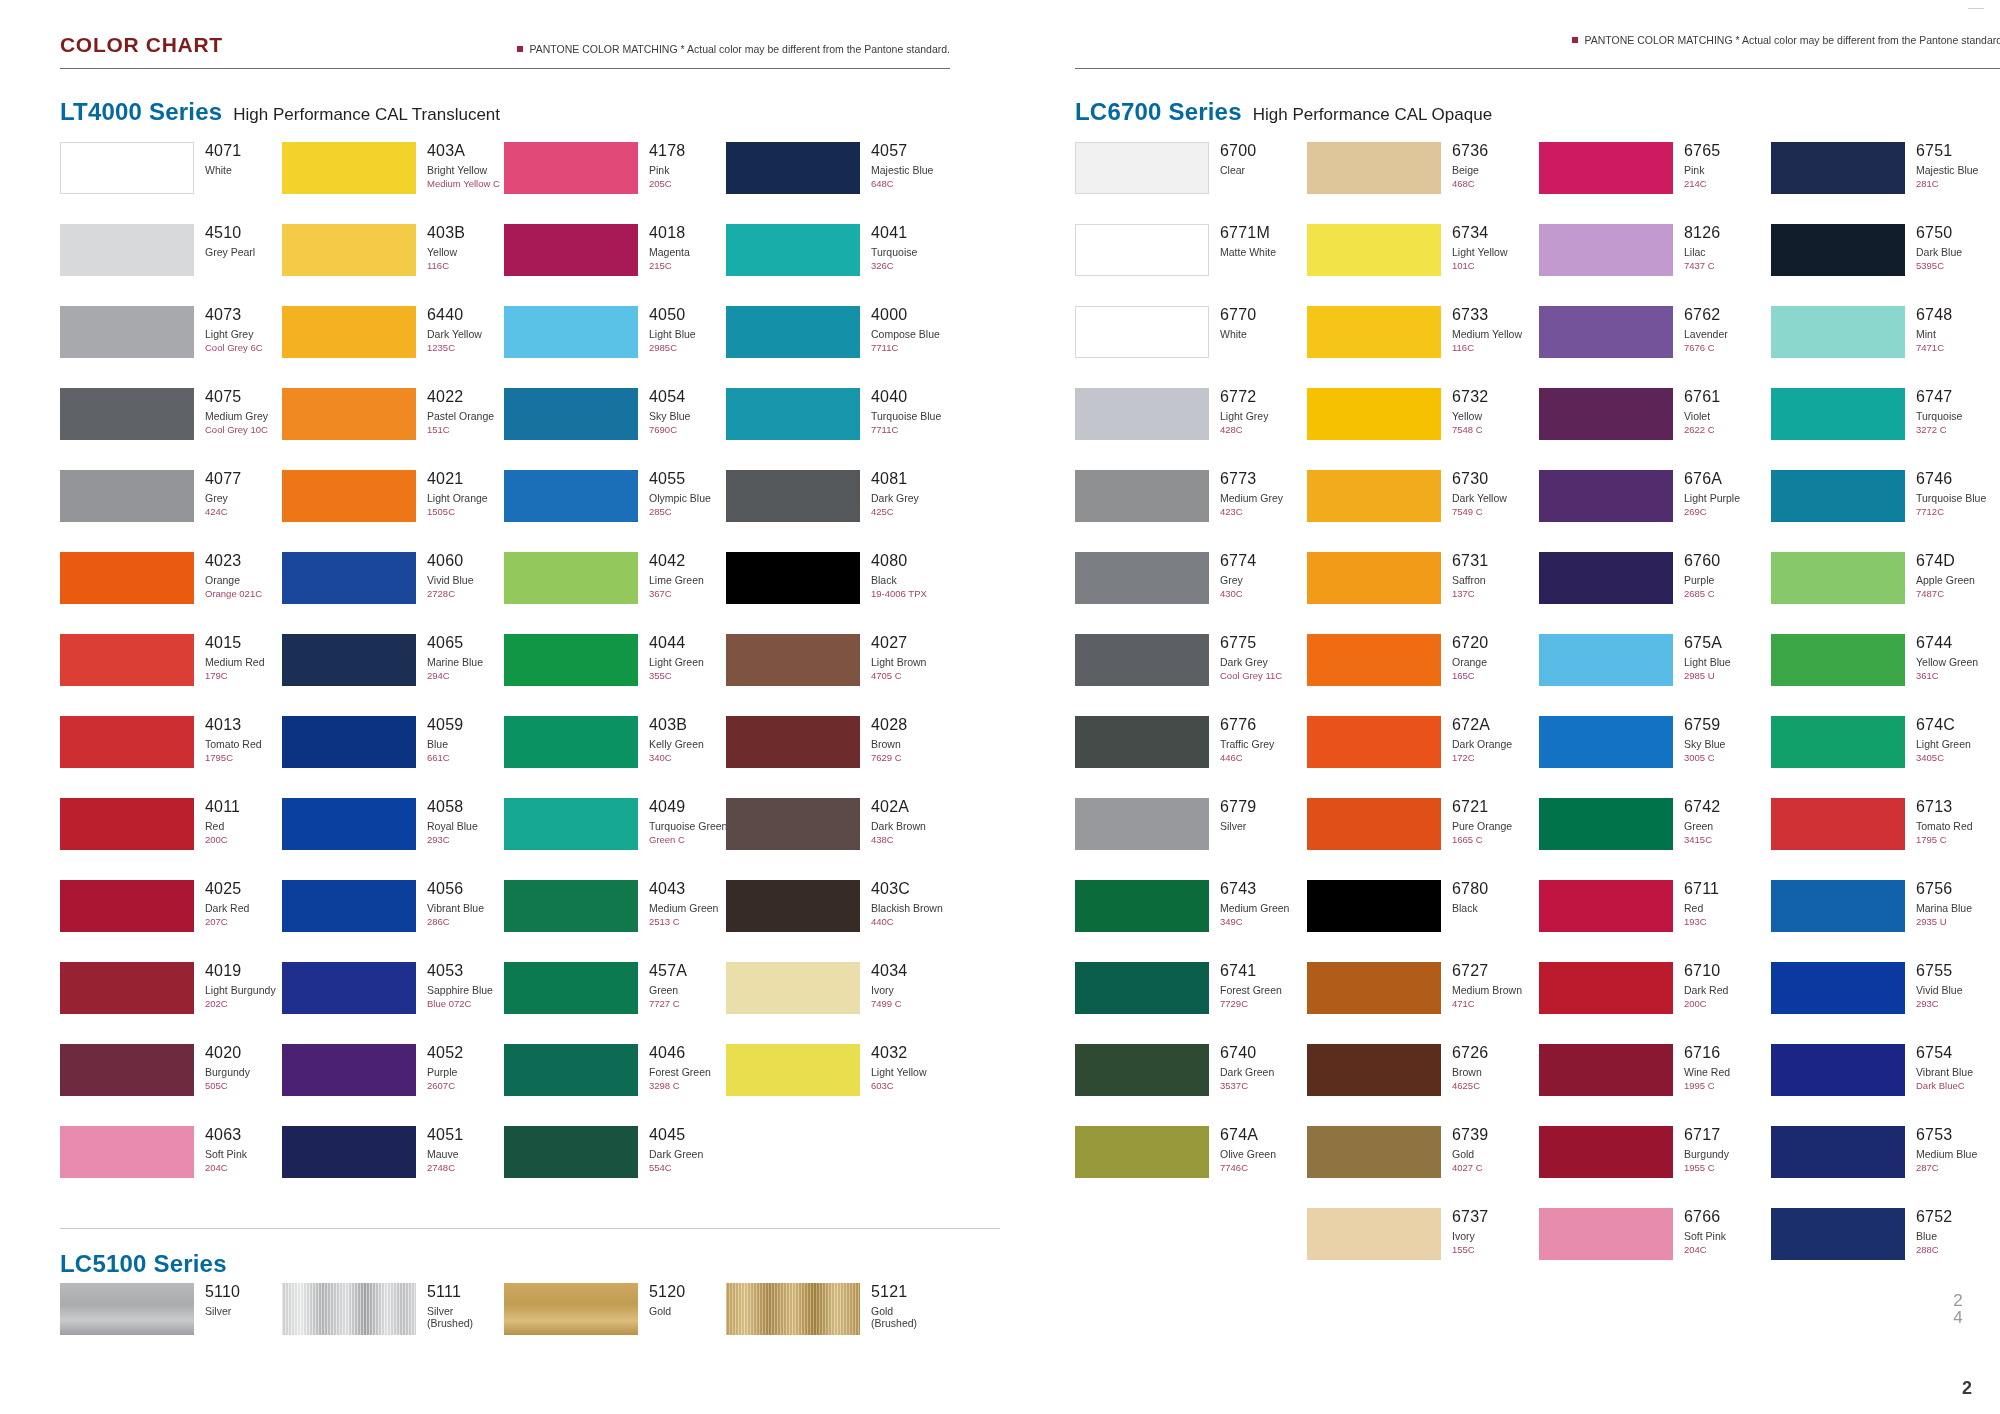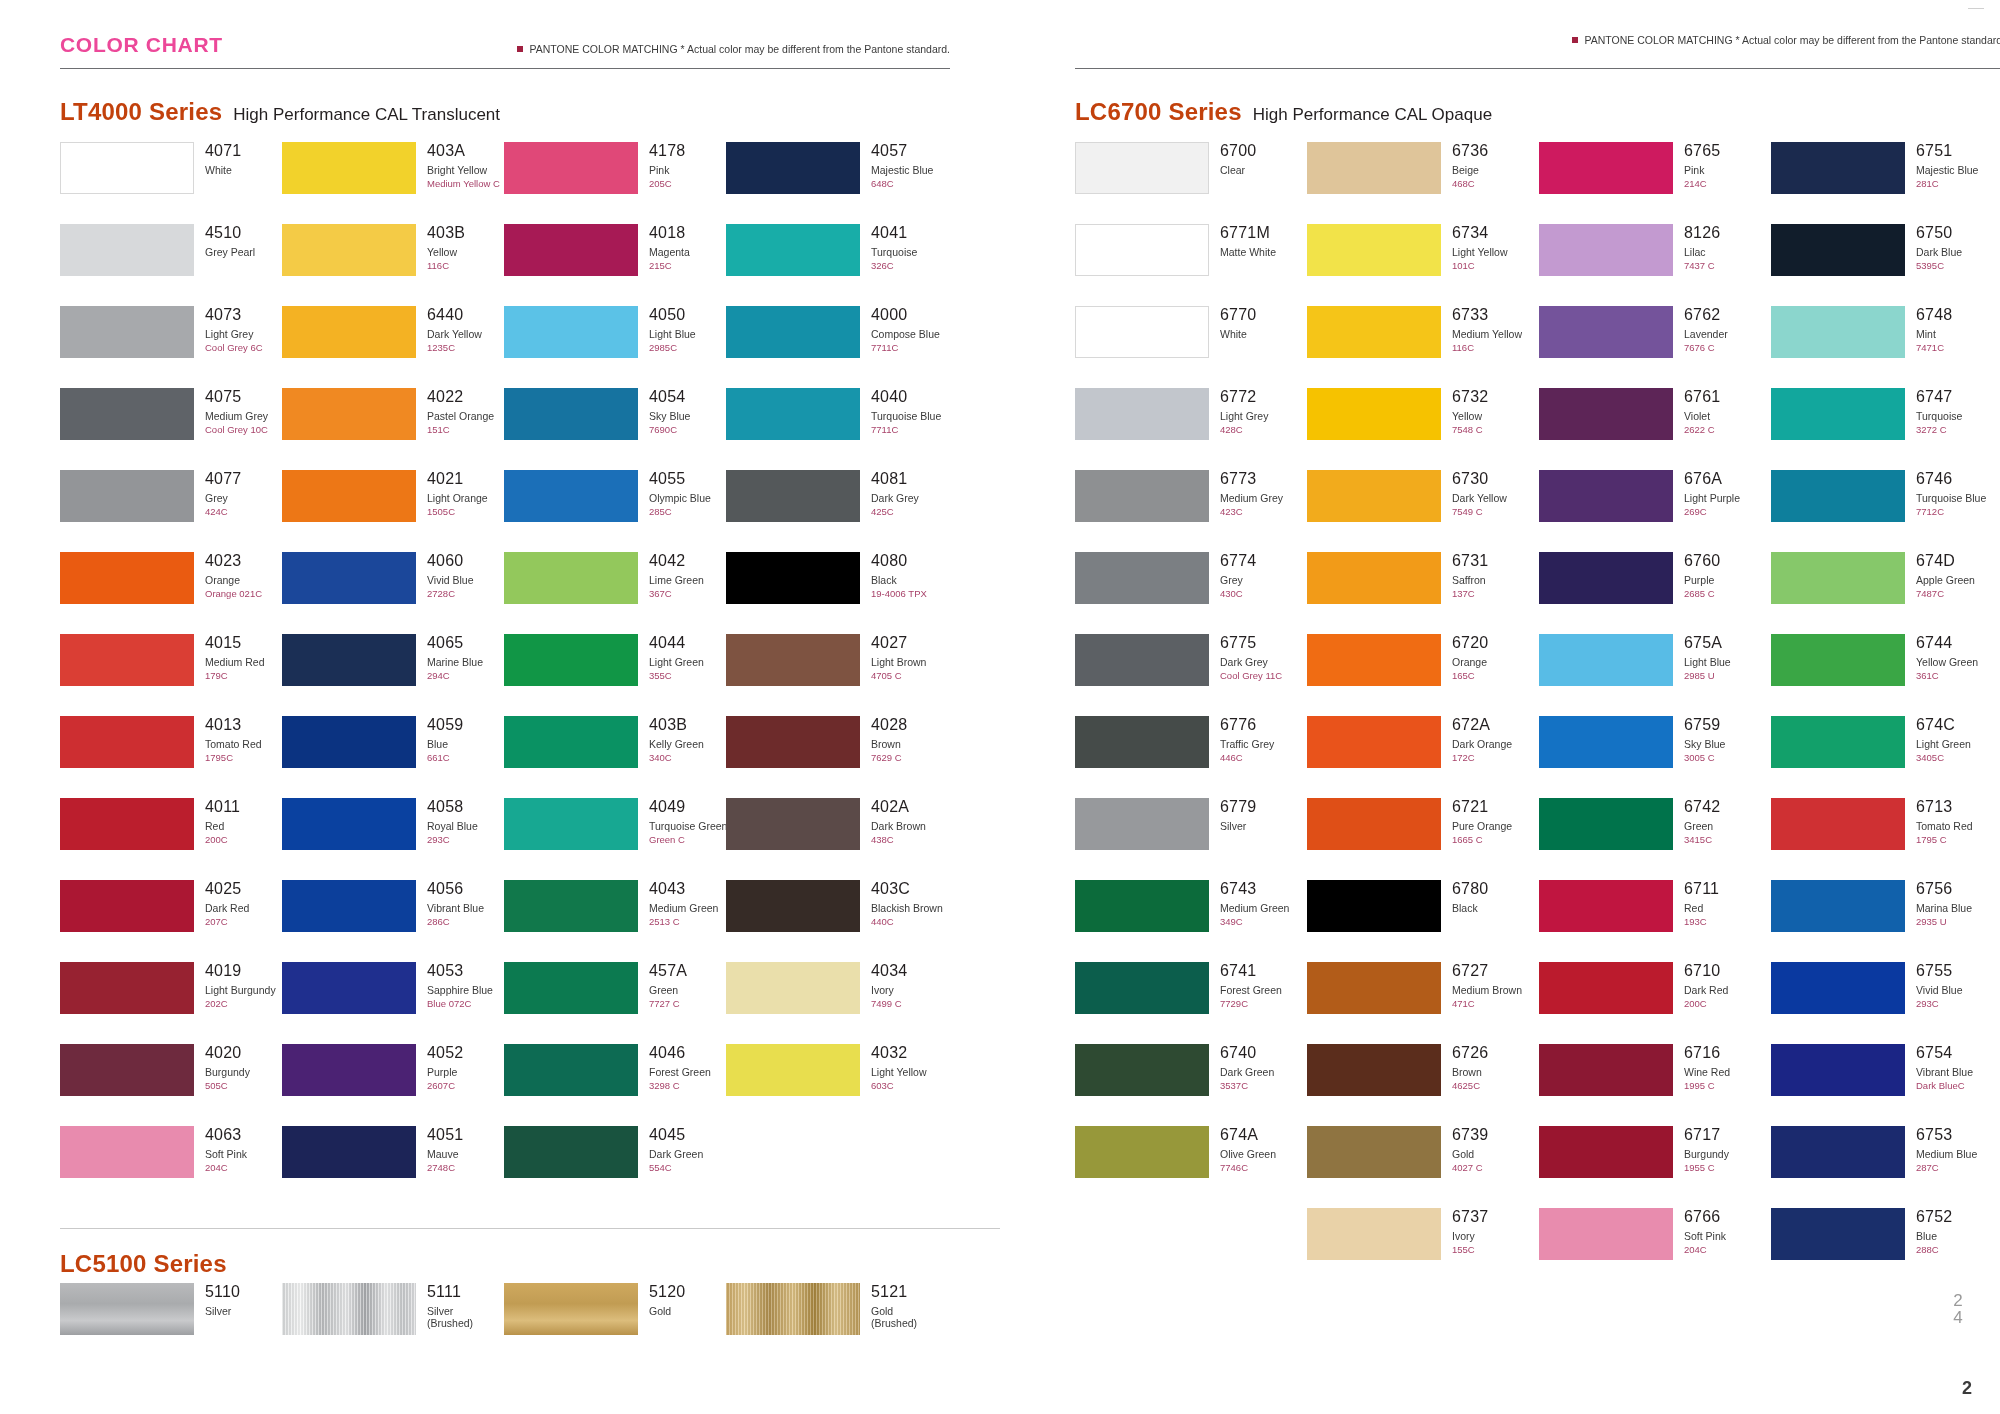--- a/index.html
+++ b/index.html
@@ -25,21 +25,21 @@
     align-items:flex-end;
     justify-content:space-between;
   }
   .topbar.left{ left:60px; width:890px; }
   .topbar.right{ left:1075px; width:930px; }
 
   .chart-title{
     font-size:21px;
     font-weight:bold;
     letter-spacing:.7px;
-    color:#ec4899;
+    color:#7f1d1d;
     line-height:1;
     padding-bottom:2px;
   }
   .pantone-note{
     display:flex;
     align-items:center;
     gap:6px;
     font-size:10.5px;
     color:#3b3b3b;
     white-space:nowrap;
@@ -59,21 +59,21 @@
   .series-head{
     position:absolute;
     display:flex;
     align-items:baseline;
     gap:11px;
     white-space:nowrap;
   }
   .series-name{
     font-size:24px;
     font-weight:bold;
-    color:#c2410c;
+    color:#0369a1;
     letter-spacing:.2px;
   }
   .series-sub{
     font-size:17px;
     color:#231f20;
   }
 
   
   .grid{
     position:absolute;

